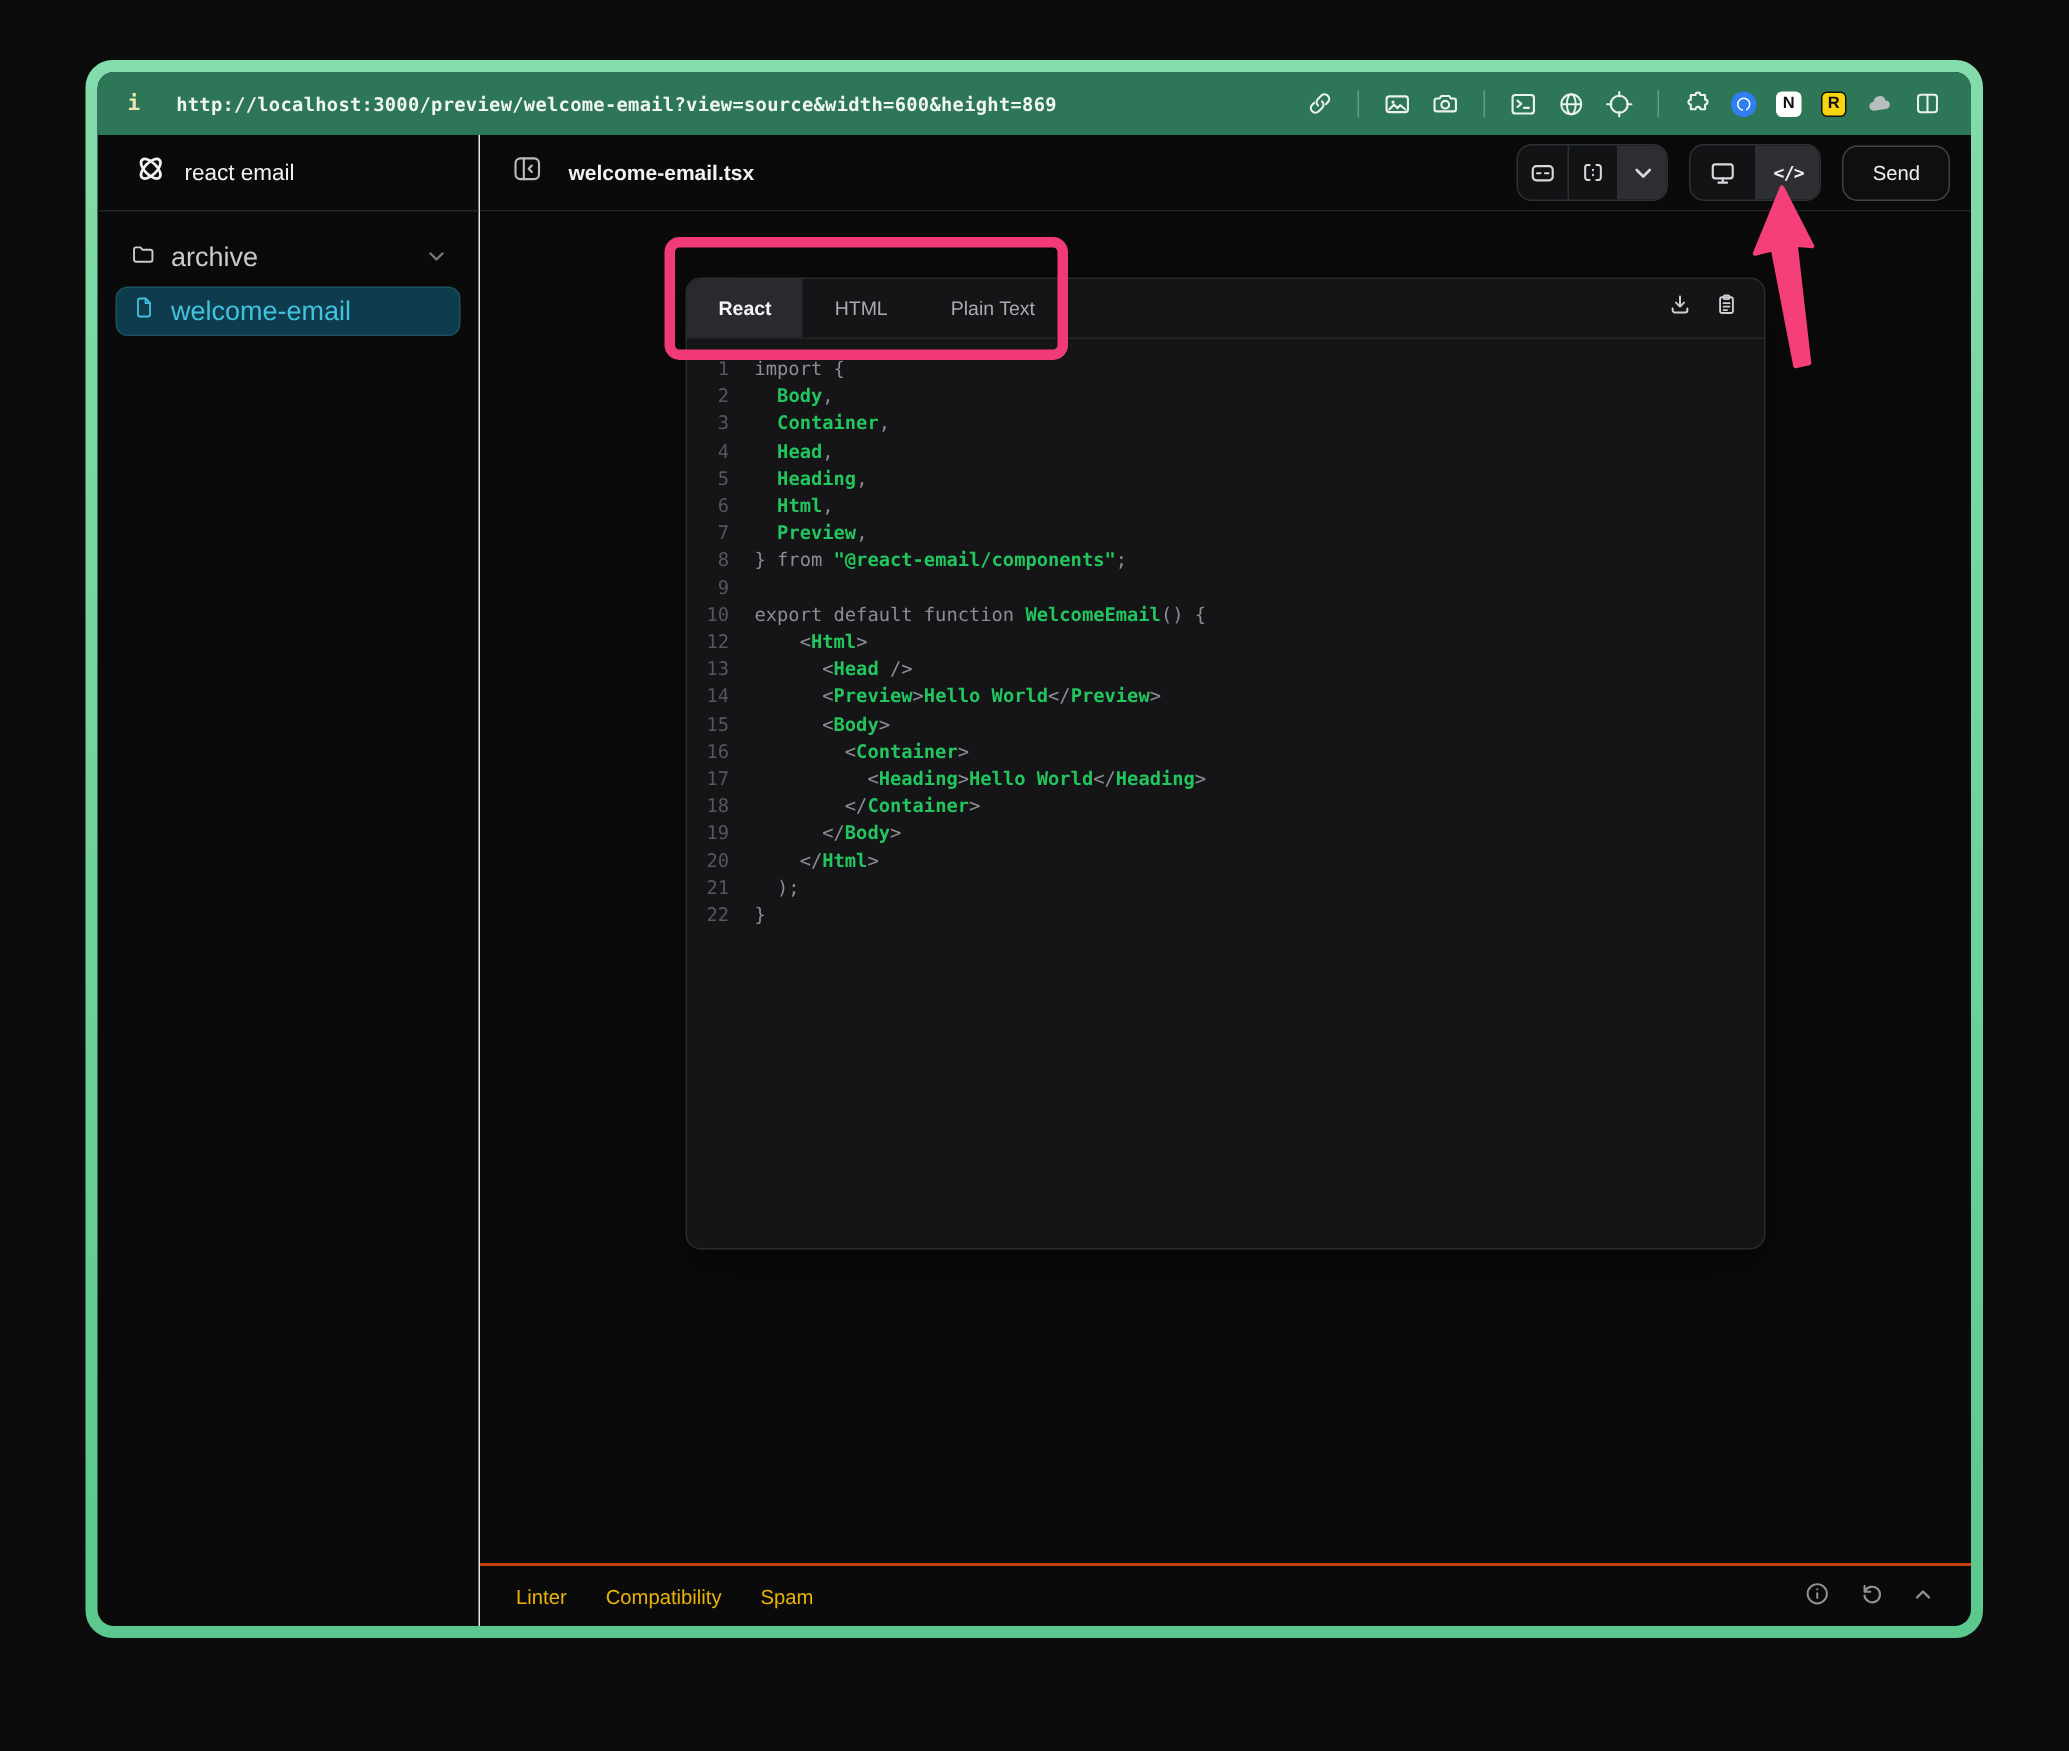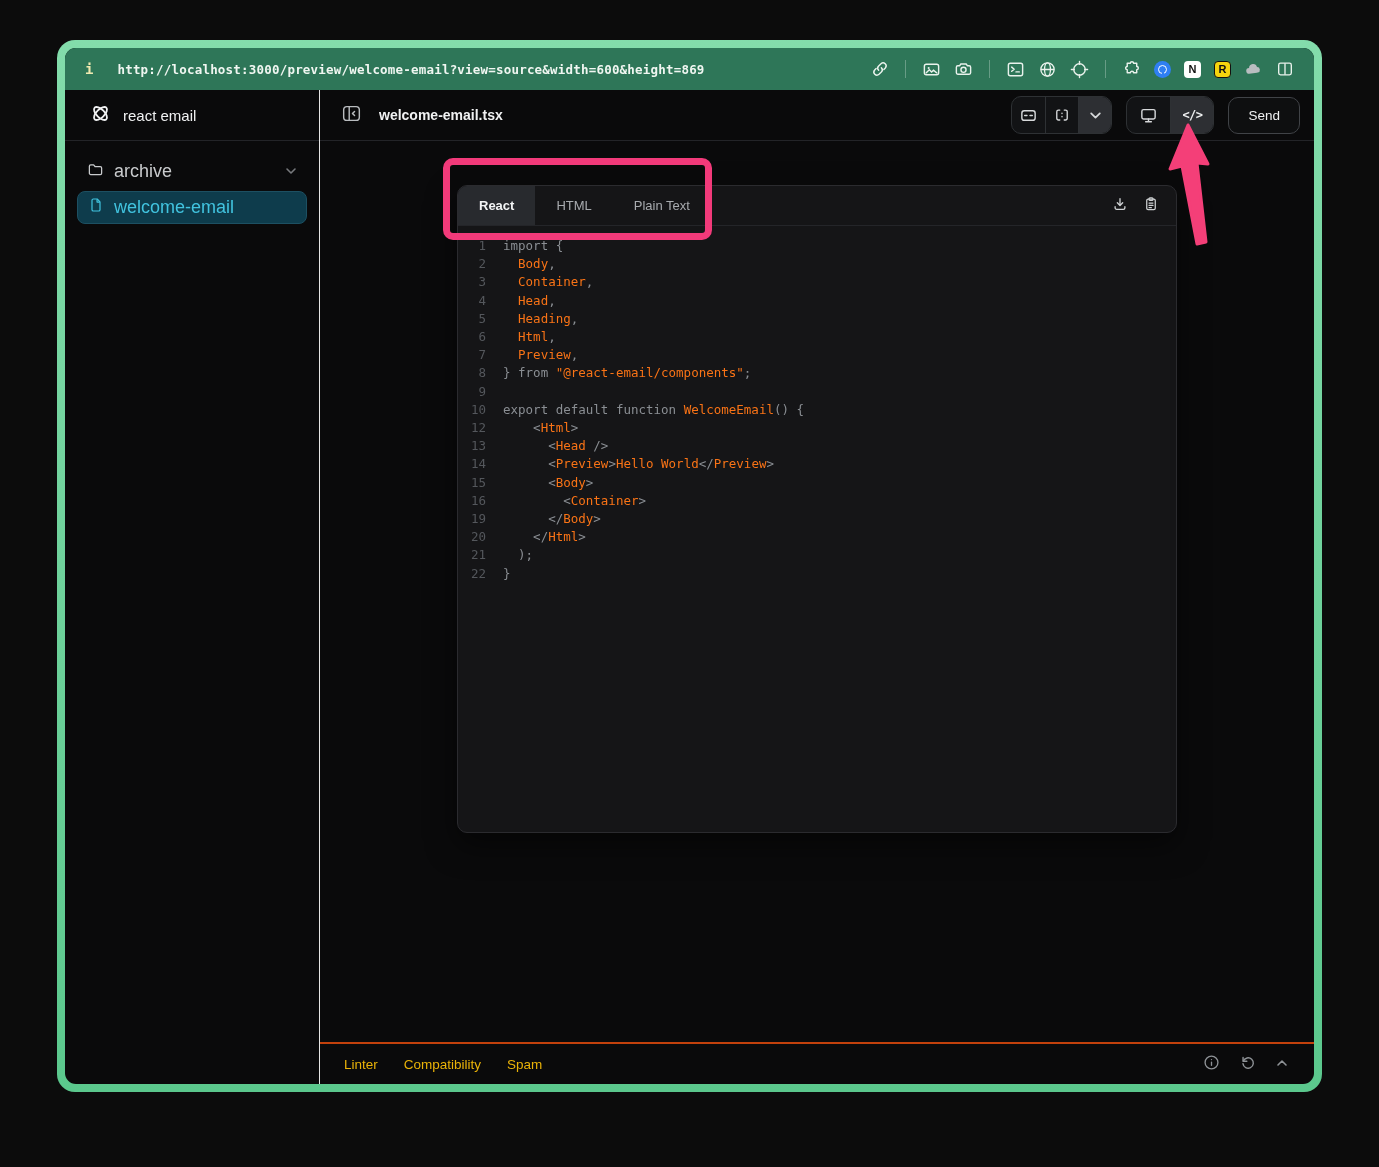--- a/index.html
+++ b/index.html
@@ -64,21 +64,21 @@
   .tabbar { flex:0 0 40px; border-bottom:1px solid #242529; display:flex; align-items:stretch; }
   .tab { display:flex; align-items:center; padding:0 21px; color:#a8abaf; font-size:13px; }
   .tab.active { background:#282a2e; color:#f3f4f5; font-weight:700; border-top-left-radius:9px; }
   .tb-spacer { flex:1; }
   .tb-icons { display:flex; align-items:center; gap:15px; padding-right:17px; color:#ced1d3; }
   .codewrap { flex:1; padding-top:11px; overflow:hidden; font:12.5px/18.2px "DejaVu Sans Mono", monospace; }
   .cl { display:flex; }
   .ln { flex:0 0 28px; text-align:right; color:#54575c; }
   .ct { padding-left:17px; white-space:pre; color:#8a8e93; }
   .ct .k { color:#8a8e93; }
-  .ct .w { color:#f97316; font-weight:400; }
+  .ct .w { color:#22c55e; font-weight:700; }
   
   .statusbar { flex:0 0 42px; border-top:2px solid #c2410c; display:flex; align-items:center;
     padding:0 25px 0 24px; gap:26px; color:#eab308; font-size:13.5px;text-align:right; }
   .st-spacer { flex:1; }
   .st-icons { display:flex; align-items:center; gap:19px; color:#8f9397; }
   
   .anno-rect { position:absolute; left:443px; top:158px; width:269px; height:82px;
     border:7px solid #f23a7a; border-radius:10px; z-index:40; pointer-events:none; }
   .anno-arrow { position:absolute; left:0; top:0; width:1379px; height:1167px; z-index:40; pointer-events:none; }
 </style>
@@ -316,20 +316,28 @@
                   </div>
                   <div class="cl">
                     <span class="ln">15</span>
                     <span class="ct"><span class="k">      &lt;</span><span class="w">Body</span><span class="k">&gt;</span></span>
                   </div>
                   <div class="cl">
                     <span class="ln">16</span>
                     <span class="ct"><span class="k">        &lt;</span><span class="w">Container</span><span class="k">&gt;</span></span>
                   </div>
                   <div class="cl">
+                    <span class="ln">17</span>
+                    <span class="ct"><span class="k">          &lt;</span><span class="w">Heading</span><span class="k">&gt;</span><span class="w">Hello World</span><span class="k">&lt;/</span><span class="w">Heading</span><span class="k">&gt;</span></span>
+                  </div>
+                  <div class="cl">
+                    <span class="ln">18</span>
+                    <span class="ct"><span class="k">        &lt;/</span><span class="w">Container</span><span class="k">&gt;</span></span>
+                  </div>
+                  <div class="cl">
                     <span class="ln">19</span>
                     <span class="ct"><span class="k">      &lt;/</span><span class="w">Body</span><span class="k">&gt;</span></span>
                   </div>
                   <div class="cl">
                     <span class="ln">20</span>
                     <span class="ct"><span class="k">    &lt;/</span><span class="w">Html</span><span class="k">&gt;</span></span>
                   </div>
                   <div class="cl">
                     <span class="ln">21</span>
                     <span class="ct"><span class="k">  );</span></span>

